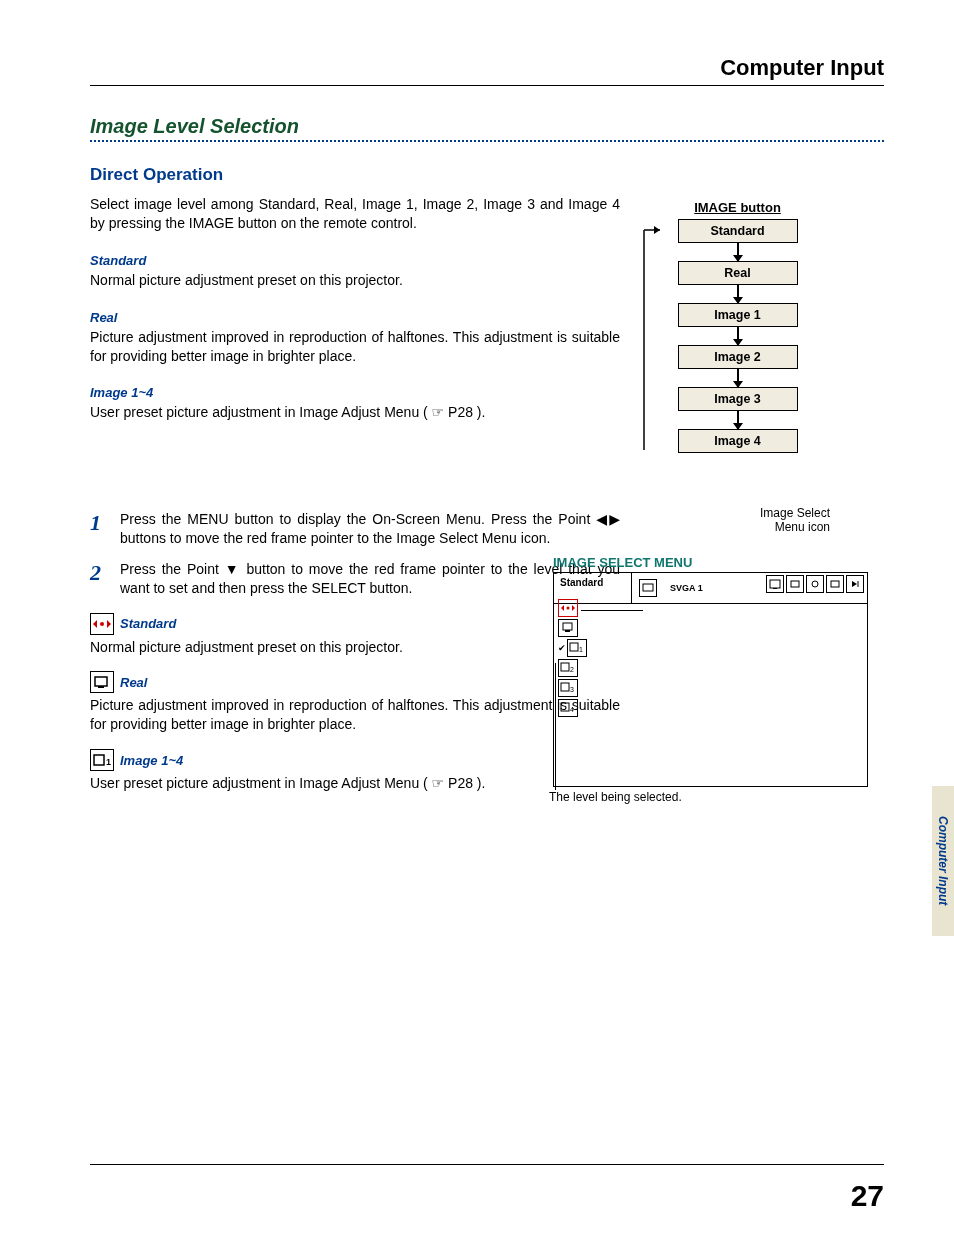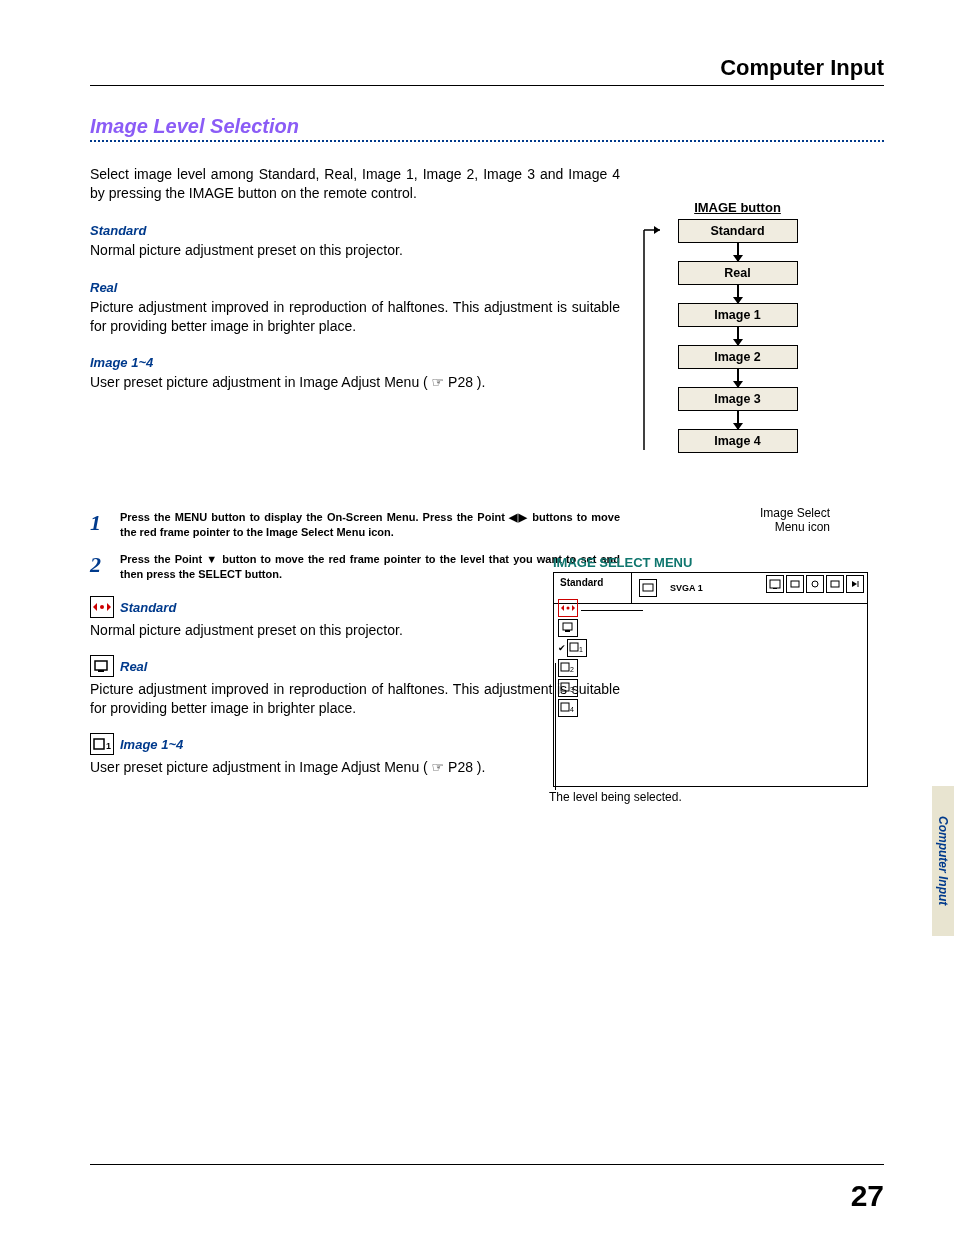--- a/index.html
+++ b/index.html
@@ -25,21 +25,21 @@
     right: 70px;
     border-top: 1px solid #000;
   }
   .section-title {
     position: absolute;
     top: 115px;
     left: 90px;
     font-size: 20px;
     font-weight: bold;
     font-style: italic;
-    color: #8b5cf6;
+    color: #14532d;
   }
   .dotted-rule {
     position: absolute;
     top: 140px;
     left: 90px;
     right: 70px;
     border-top: 2px dotted #003a8c;
   }
   .left-col {
     position: absolute;
@@ -74,24 +74,23 @@
   .step-num {
     font-family: "Times New Roman", serif;
     font-style: italic;
     font-weight: bold;
     font-size: 22px;
     color: #003a8c;
     width: 30px;
     flex-shrink: 0;
   }
   .step-text {
-    font-size: 11px;
+    font-size: 14px;
     line-height: 1.35;
     text-align: justify;
-    font-weight: bold;
   }
   .icon-subhead {
     display: flex;
     align-items: center;
     margin-top: 15px;
     margin-bottom: 3px;
   }
   .icon-box {
     width: 24px;
     height: 22px;
@@ -292,20 +291,21 @@
 </head>
 <body>
 
 <div class="header-title">Computer Input</div>
 <div class="header-rule"></div>
 
 <div class="section-title">Image Level Selection</div>
 <div class="dotted-rule"></div>
 
 <div class="left-col direct-op">
+  <div class="h3">Direct Operation</div>
   <div class="body-text">Select image level among Standard, Real, Image 1, Image 2, Image 3 and Image 4 by pressing the IMAGE button on the remote control.</div>
 
   <div class="subhead">Standard</div>
   <div class="body-text">Normal picture adjustment preset on this projector.</div>
 
   <div class="subhead">Real</div>
   <div class="body-text">Picture adjustment improved in reproduction of halftones.  This adjustment is suitable for providing better image in brighter place.</div>
 
   <div class="subhead">Image 1~4</div>
   <div class="body-text">User preset picture adjustment in Image Adjust Menu ( ☞ P28 ).</div>

